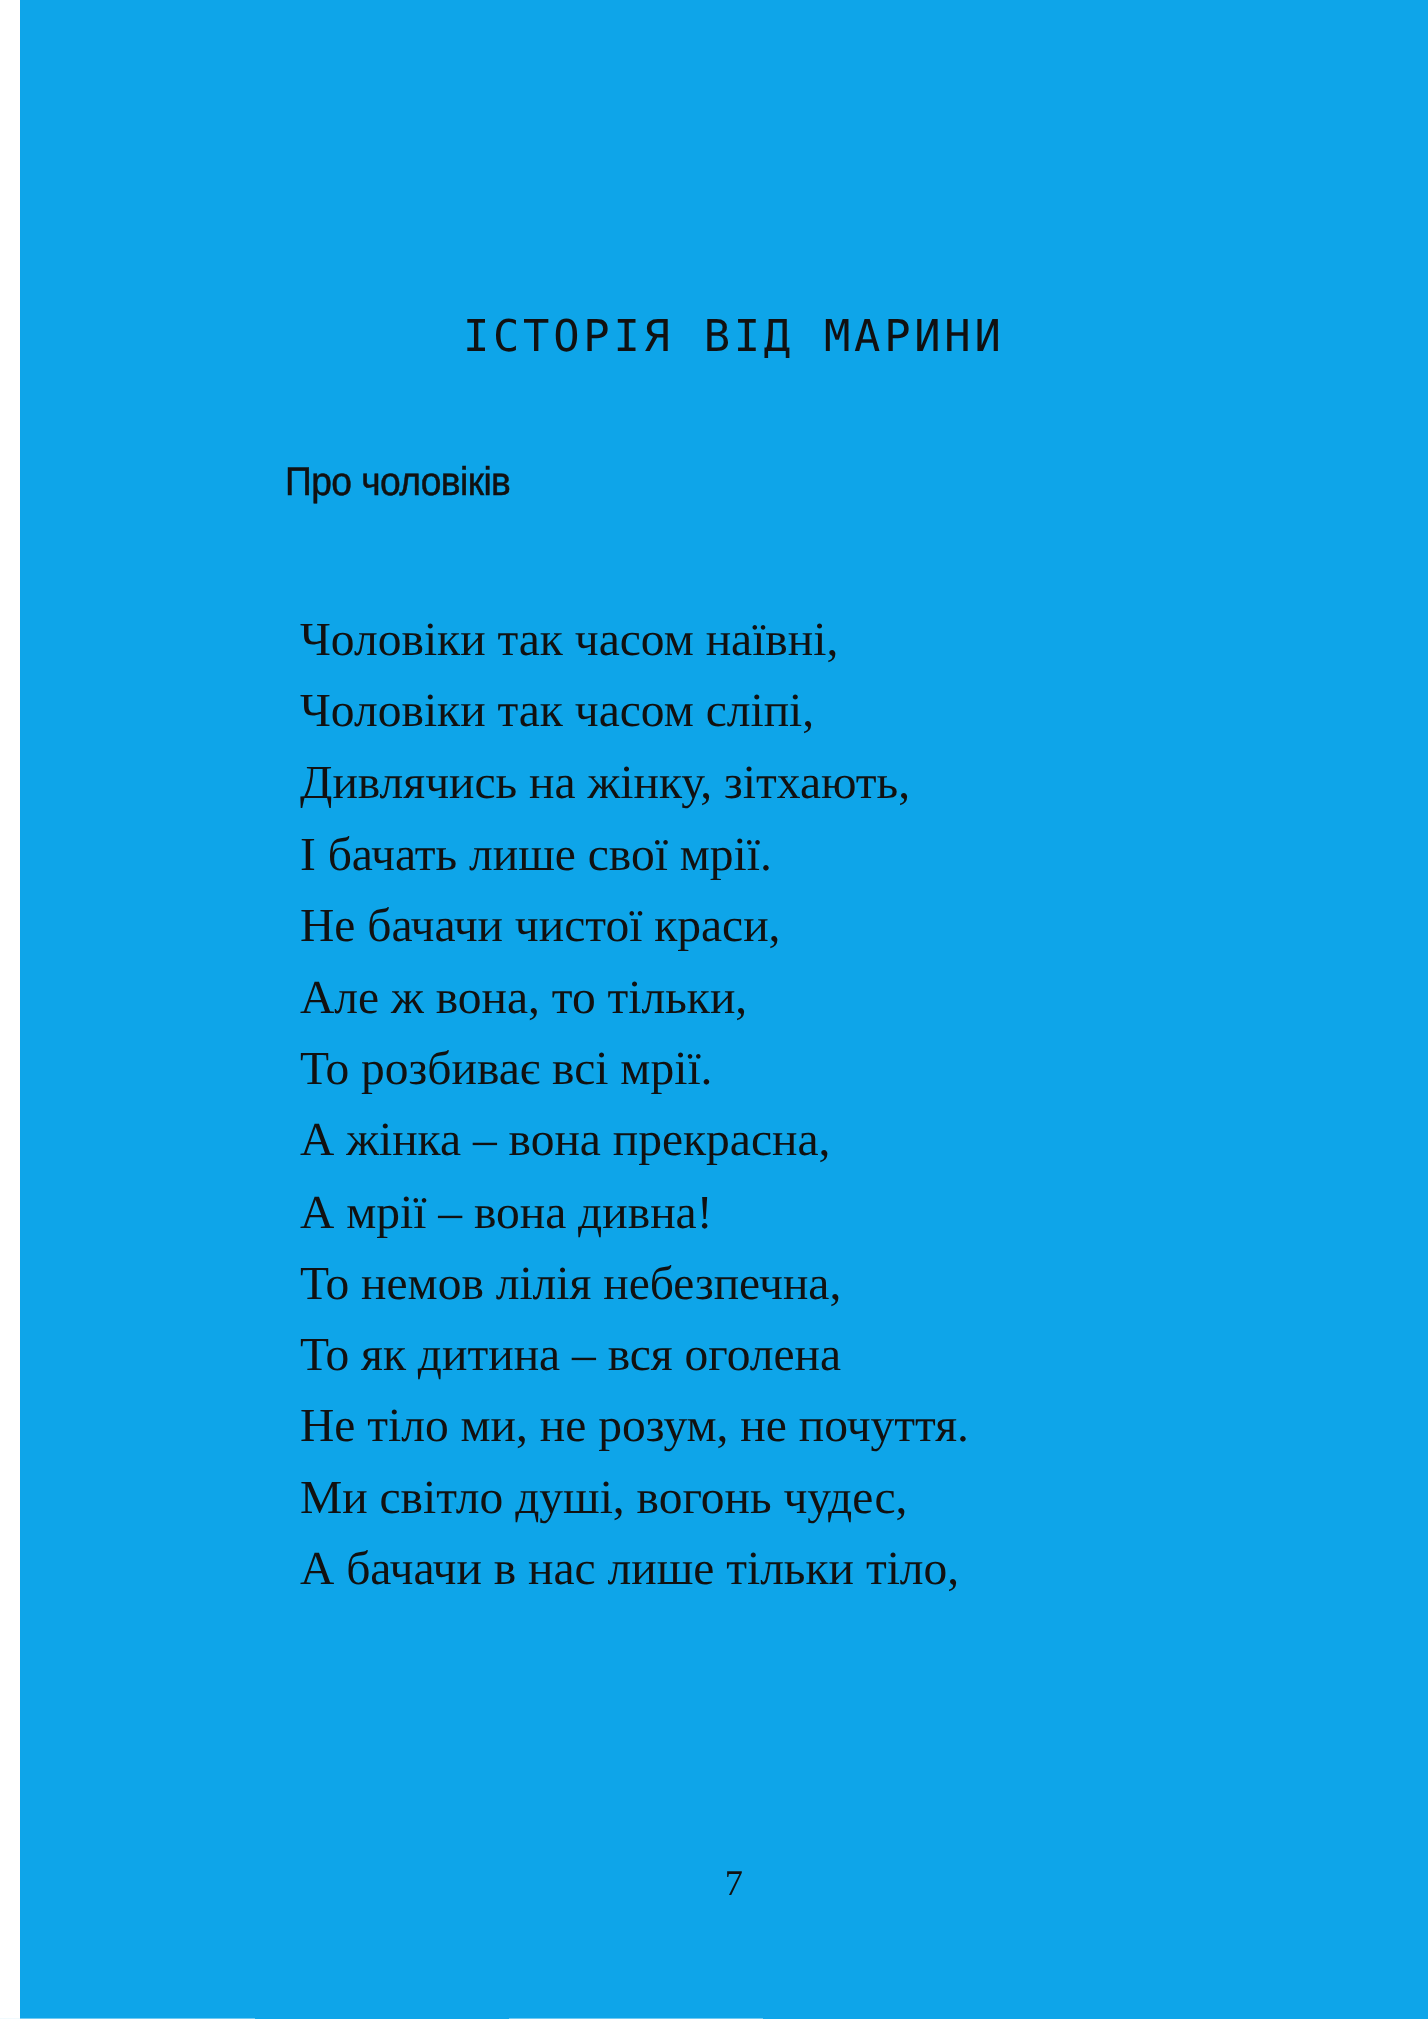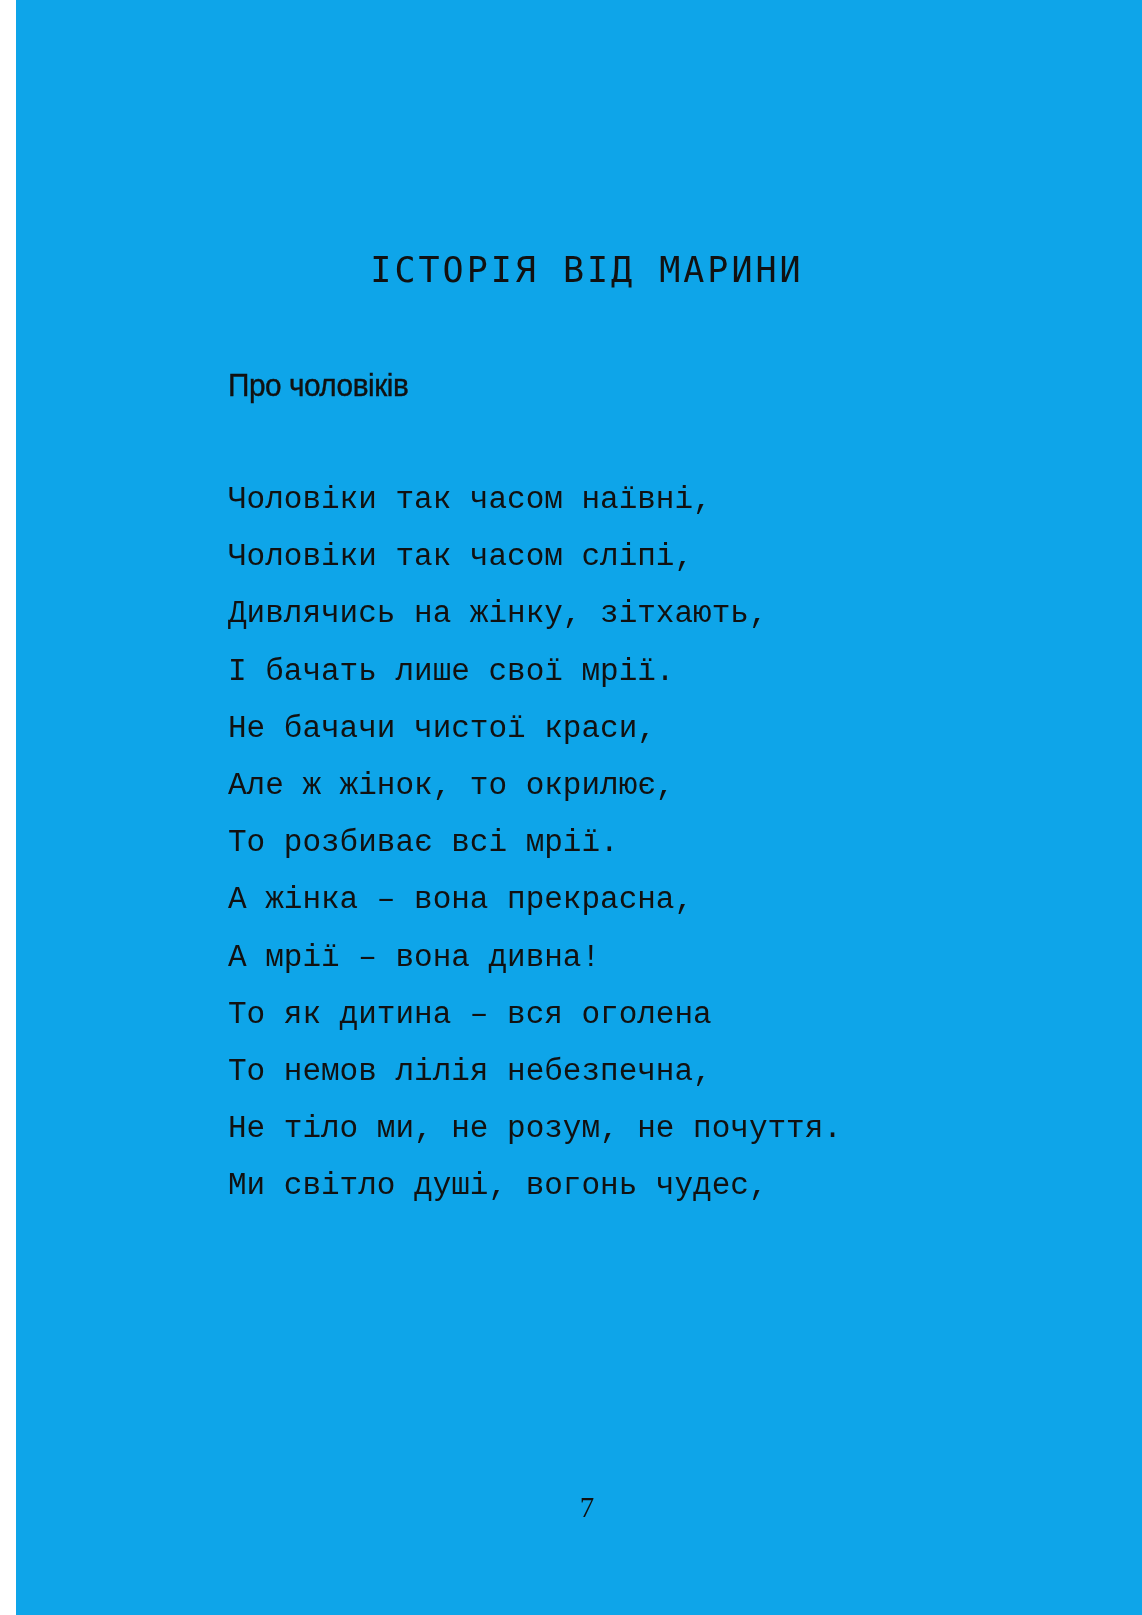--- a/index.html
+++ b/index.html
@@ -45,25 +45,25 @@
       transform: scaleX(0.93);
       transform-origin: left center;
       margin: 0;
       line-height: 40px;
       -webkit-text-stroke: 0.4px #111;
     }
     .poem {
       position: absolute;
       left: 212px;
       top: 483px;
-      margin: 0;
+      margin: 12px;
       padding: 0;
       list-style: none;
-      font-family: Liberation Mono, monospace;
-      font-size: 31px;
+      font-family: Liberation Serif, serif;
+      font-size: 38px;
     }
     .poem li {
       height: 57.2px;
       line-height: 34px;
       white-space: nowrap;
     }
     .page-number {
       position: absolute;
       left: 0;
       width: 1142px;
@@ -79,23 +79,24 @@
 
 <div class="page">
   <h1 class="chapter-title">ІСТОРІЯ ВІД МАРИНИ</h1>
   <h2 class="poem-title">Про чоловіків</h2>
   <ul class="poem">
     <li>Чоловіки так часом наївні,</li>
     <li>Чоловіки так часом сліпі,</li>
     <li>Дивлячись на жінку, зітхають,</li>
     <li>І бачать лише свої мрії.</li>
     <li>Не бачачи чистої краси,</li>
-    <li>Але ж жінок, то окрилює,</li>
+    <li>Але ж вона, то тільки,</li>
     <li>То розбиває всі мрії.</li>
     <li>А жінка – вона прекрасна,</li>
     <li>А мрії – вона дивна!</li>
+    <li>То немов лілія небезпечна,</li>
     <li>То як дитина – вся оголена</li>
-    <li>То немов лілія небезпечна,</li>
     <li>Не тіло ми, не розум, не почуття.</li>
     <li>Ми світло душі, вогонь чудес,</li>
+    <li>А бачачи в нас лише тільки тіло,</li>
   </ul>
   <div class="page-number">7</div>
 </div>
 
 </body></html>

